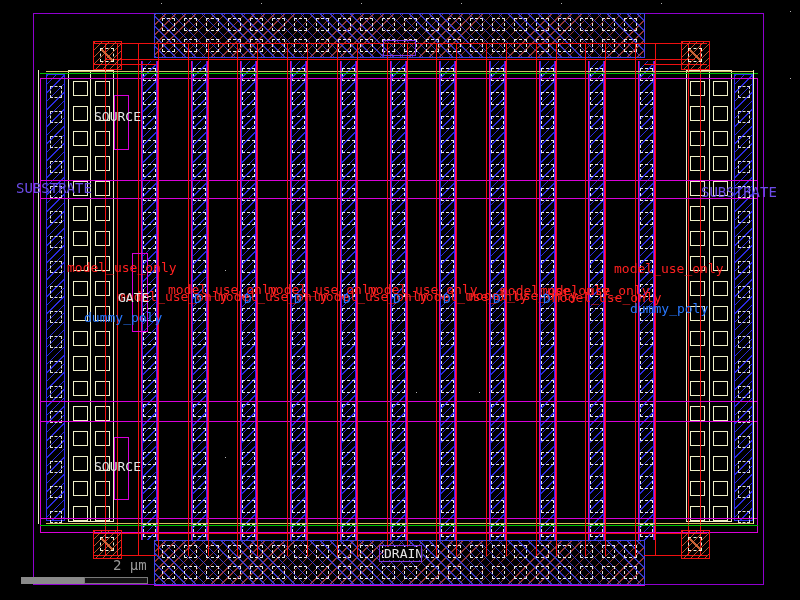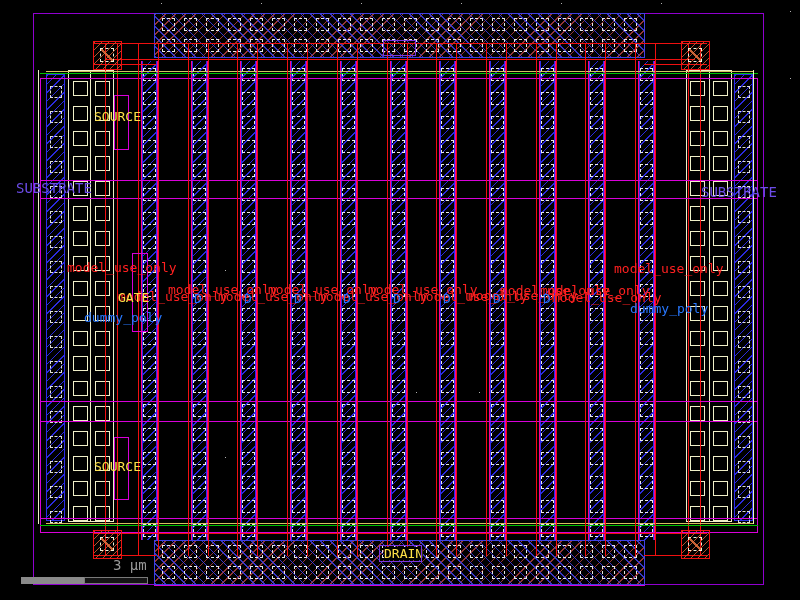--- a/index.html
+++ b/index.html
@@ -35,21 +35,21 @@
   .marker{position:absolute;width:27px;height:27px;border:1px solid var(--red);z-index:9;
           background:repeating-linear-gradient(135deg, rgba(210,95,50,.85) 0 1px, transparent 1px 5px);}
   .marker-inner{position:absolute;left:6px;top:6px;width:12px;height:12px;
           border:1px dashed #f0f0d8;
           background:linear-gradient(45deg, transparent 45%, rgba(220,110,60,.9) 45%, rgba(220,110,60,.9) 55%, transparent 55%);}
   .pin-mag{position:absolute;border:1px solid var(--magenta);z-index:20;}
   .pin-pur{position:absolute;border:1px solid var(--pin_purple);z-index:38;}
   .dot{position:absolute;width:1px;height:1px;background:#b0b0b0;z-index:2;}
   .lb{position:absolute;font-size:13px;line-height:13px;white-space:pre;z-index:30;}
   .lb14{font-size:14px;line-height:14px;}
-  .c-white{color:#fde047;}
+  .c-white{color:#e5e5e5;}
   .c-sub{color:var(--substrate_text);}
   .c-red{color:var(--red_text);}
   .c-blue{color:var(--blue_text);}
   .c-gray{color:var(--gray_text);}
   .lb-source-top{left:94px;top:110px;}
   .lb-source-bot{left:94px;top:460px;}
   .lb-drain{left:118px;top:291px;}
   .lb-gate{left:384px;top:547px;background:#000;z-index:37;}
   .lb-sub-l{left:16px;top:181px;}
   .lb-sub-r{left:701px;top:185px;}
@@ -626,14 +626,14 @@
   <div class="lb c-white lb-gate">DRAIN</div>
   <div class="lb lb14 c-sub lb-sub-l">SUBSTRATE</div>
   <div class="lb lb14 c-sub lb-sub-r">SUBSTRATE</div>
   <div class="lb c-red lb-mup-l">model_use_only</div>
   <div class="lb c-red lb-mup-r">model_use_only</div>
   <div class="lb c-blue lb-dp-l">dummy_poly</div>
   <div class="lb c-blue lb-dp-r">dummy_poly</div>
 
   <div class="sb-solid"></div>
   <div class="sb-open"></div>
-  <div class="lb lb14 c-gray lb-scale">3 µm</div>
+  <div class="lb lb14 c-gray lb-scale">2 µm</div>
 </div>
 
 </body></html>

